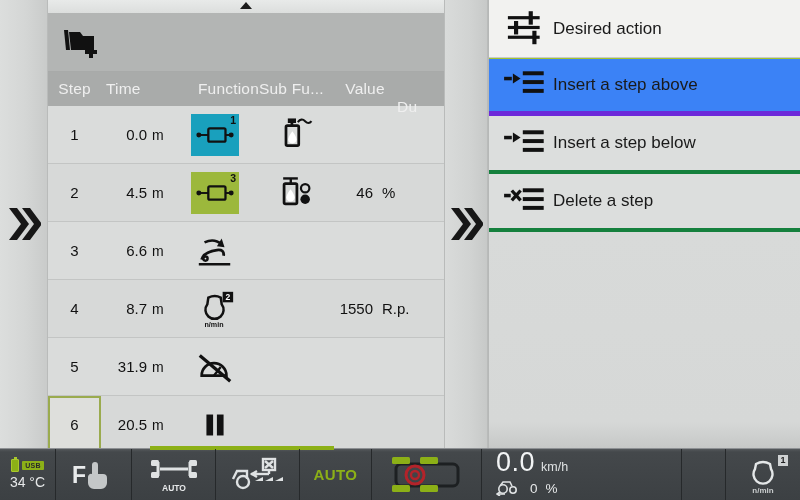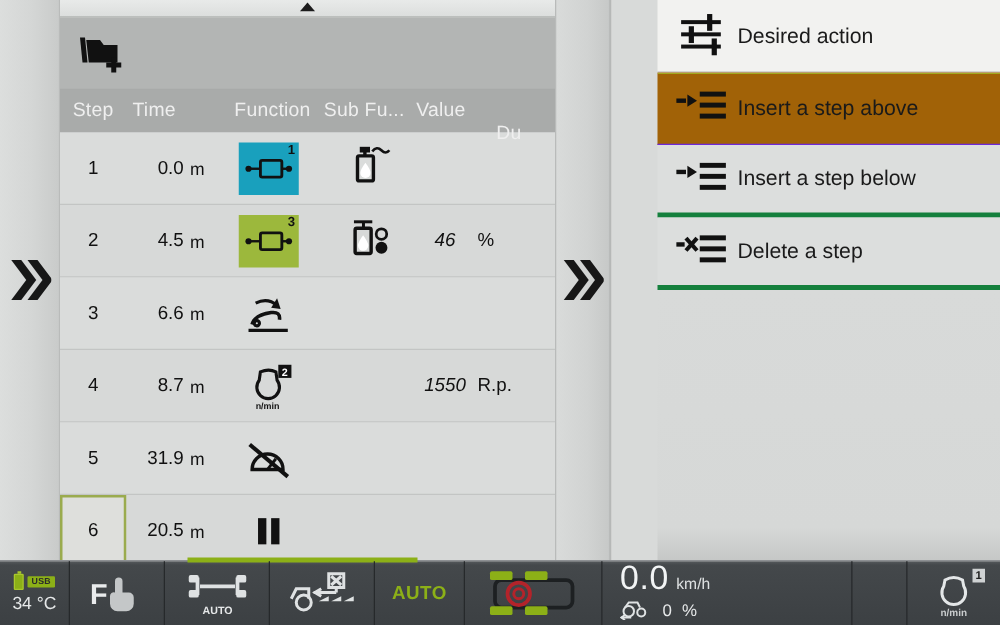--- a/index.html
+++ b/index.html
@@ -43,60 +43,60 @@
     padding-left:13px; border-bottom:1px solid #a8aaa9;
   }
   .folderadd { width:44px; height:34px; }
   .colhead {
     height:34px; background:#a9abaa; display:flex; align-items:center;
     color:#efefef; font-size:15.5px; letter-spacing:.2px;
   }
   .colhead span { display:block; }
   .c-step { width:53px; text-align:center; }
   .c-time { width:70px; text-align:left; padding-left:5px;}
-  .c-func { width:88px; text-align:center; padding-left:6px;}
+  .c-func { width:88px; text-align:right; padding-left:6px;}
   .c-sub  { width:74px; text-align:left; }
-  .c-val  { width:64px; text-align:left; }
+  .c-val  { width:64px; text-align:center; }
   .c-dur  { width:40px; text-align:left; overflow:hidden;margin-top:35px; }
 
   .rows { }
   .row {
     height:58px; display:flex; align-items:center;
     border-bottom:1px solid #c3c5c4;
     background:#dadcdb;
   }
   .row:nth-child(even){ background:#d7d9d8; }
   .cell { height:58px; display:flex; align-items:center; }
   .cell-step { width:53px; justify-content:center; font-size:15px; color:#111; }
   .cell-step.sel { border:2px solid #9aab4e; background:#dedfdc; }
   .cell-time { width:70px; justify-content:flex-end; padding-right:3px; font-size:15px; color:#111;}
   .unit { font-size:14px; color:#111; margin-left:5px; width:16px;}
   .cell-func { width:88px; justify-content:center; }
   .cell-sub  { width:74px; justify-content:center; }
   .cell-val  { width:104px; justify-content:flex-start; padding-left:6px; font-size:15px; color:#111;}
-  .cell-val .v { min-width:34px; text-align:center;font-style:italic; }
+  .cell-val .v { min-width:34px; text-align:right; }
   .cell-val .u { margin-left:9px; }
 
   .fnbox { width:48px; height:42px; position:relative; display:flex;align-items:center;justify-content:center;}
   .fnbox .badge {
     position:absolute; top:1px; right:3px; font-size:10.5px; font-weight:bold; color:#111; line-height:1;
   }
 
   
   #menupanel {
     position:absolute; left:488px; top:0; right:0; bottom:52px;
-    background:#d8dad9; border-left:1px solid #b6b8b7;padding-left:37px;
+    background:#d8dad9; border-left:1px solid #b6b8b7;
   }
   .mi {
     display:flex; align-items:center; height:58px; padding-left:14px;
     border-bottom:4px solid #15803d;
   }
   .mi.header { background:#f2f2f0; border-bottom:1px solid #c8cac9; }
   .mi.normal { background:#dcdedd; }
-  .mi.sel    { background:#a16207; border-bottom:1px solid #6d28d9;
+  .mi.sel    { background:#3b82f6; border-bottom:5px solid #6d28d9;
                box-shadow:inset 0 1px 0 #a2c42d; }
   .mi .mico { width:44px; height:34px; flex:0 0 44px; display:flex;align-items:center;justify-content:center;}
   .mi .mlabel { font-size:17px; color:#1a1a1a; margin-left:6px; }
   .menufill { height:calc(100% - 232px); background:#d8dad9;
               background:linear-gradient(to bottom,#d8dad9 0%, #d6d8d7 88%, #c6c8c7 100%); }
 
   
   #bottombar {
     position:absolute; left:0; right:0; bottom:0; height:52px;
     background:linear-gradient(to bottom,#55595c 0%, #44484b 6%, #3c4043 100%);

